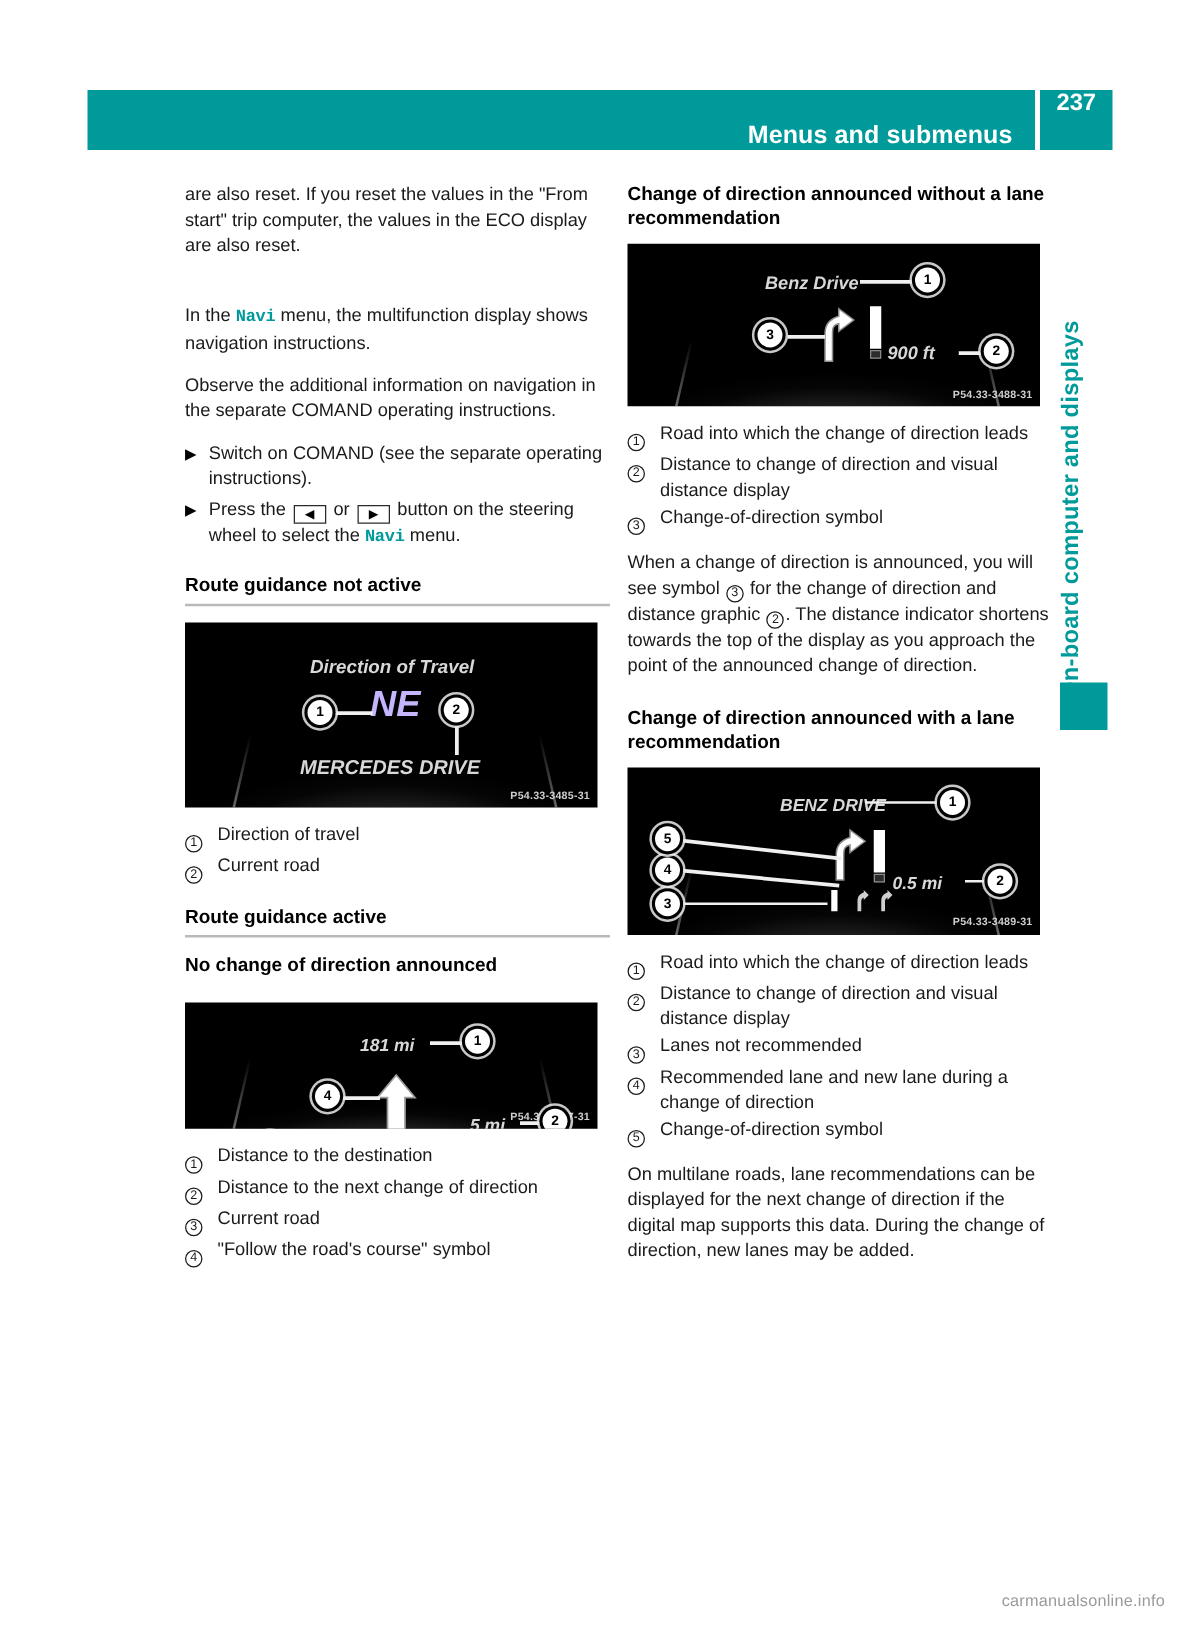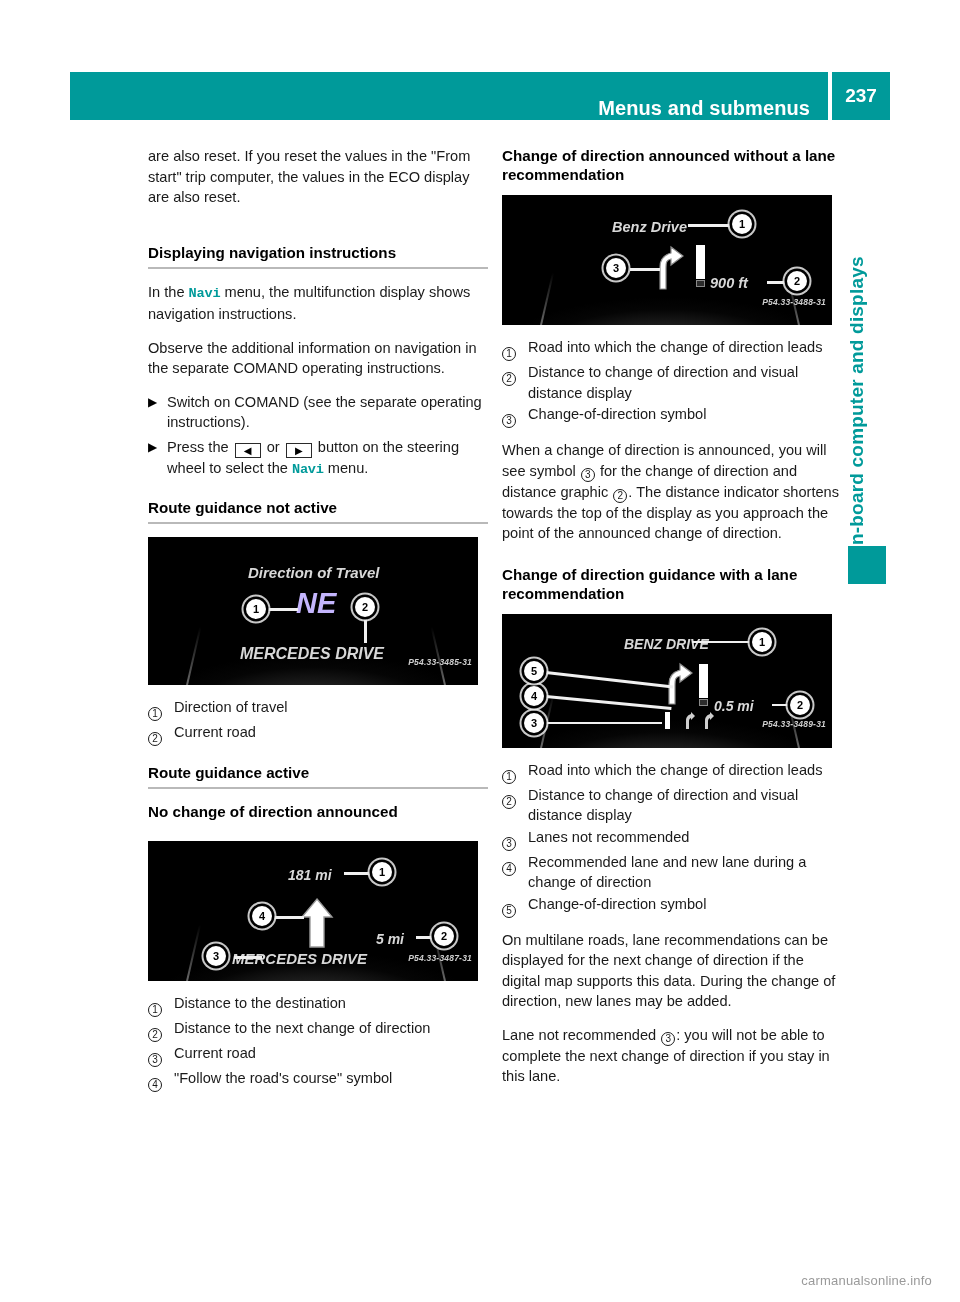--- a/index.html
+++ b/index.html
@@ -35,21 +35,21 @@
     font-weight: bold;
     letter-spacing: .1px;
     white-space: nowrap;
     margin-top: 25px;
   }
   .header-gap { width: 4px; background: #ffffff; }
   .header-page-box {
     background: #009a9a;
     width: 58px;
     display: flex;
-    align-items: center;
+    align-items: flex-start;
     justify-content: center;
   }
   .header-page {
     color: #ffffff;
     font-size: 19px;
     font-weight: bold;
   }
 
   
   .side-tab {
@@ -198,25 +198,24 @@
   .shot .road {
     position: absolute; left:0; right:0; bottom:0; height: 46%;
     background:
       radial-gradient(ellipse 70% 120% at 50% 140%, rgba(120,120,120,.55) 0%, rgba(40,40,40,.12) 55%, rgba(0,0,0,0) 72%);
   }
   .shot .rdline {
     position: absolute; bottom: 0; height: 100%; width: 2px;
     background: linear-gradient(to top, rgba(190,190,190,.55), rgba(190,190,190,0));
   }
   .shot .code {
-    position: absolute; right: 6px; bottom: 13px;
+    position: absolute; right: 6px; bottom: 0;
     color: #cfcfcf; font-size: 8.5px; font-weight: bold;
     letter-spacing: .2px;
     font-family: "Liberation Sans", sans-serif;
-    font-style: italic;
   }
   .shot .mtxt {
     position: absolute;
     color: #d8d8d8;
     font-style: italic;
     font-weight: bold;
     white-space: nowrap;
   }
   .shot .big {
     position: absolute;
@@ -279,21 +278,20 @@
   <div class="side-tab-marker"></div>
 </div>
 
 <div class="col col-left">
 
   <p class="para">are also reset. If you reset the values in the "From start" trip computer, the values in the ECO display are also reset.</p>
 
   <div style="height:22px"></div>
 
 
-  <div class="subhead">Displaying navigation instructions</div>
 
   <p class="para"><span>In the </span><span class="mono-hl">Navi</span><span> menu, the multifunction display shows navigation instructions.</span></p>
 
   <p class="para">Observe the additional information on navigation in the separate COMAND operating instructions.</p>
 
   <div class="step">
     <div class="step-marker">▶</div>
     <div class="step-text">Switch on COMAND (see the separate operating instructions).</div>
   </div>
 
@@ -327,21 +325,21 @@
   <div class="callout">
     <div class="callout-num"><span class="cnum">2</span></div>
     <div class="callout-text">Current road</div>
   </div>
 
   <div style="height:16px"></div>
 
   <div class="subhead">Route guidance active</div>
   <div class="subhead plain">No change of direction announced</div>
 
-  <div class="shot" style="height:140px;margin-top:20px;">
+  <div class="shot" style="height:101px;margin-top:20px;">
     <div class="road"></div>
     <div class="rdline" style="left:38px; transform:rotate(13deg); transform-origin:bottom left; height:58px; bottom:0;"></div>
     <div class="rdline" style="left:296px; transform:rotate(-13deg); transform-origin:bottom right; height:58px; bottom:0;"></div>
     <div class="mtxt" style="left:140px; top:24px; font-size:14px;">181 mi</div>
     <div class="mtxt" style="left:228px; top:88px; font-size:14px;">5 mi</div>
     <div class="mtxt" style="left:84px; top:108px; font-size:15px;">MERCEDES DRIVE</div>
 
     <svg width="34" height="52" style="position:absolute; left:152px; top:56px; z-index:2;">
       <polygon points="17,2 32,20 24,20 24,50 10,50 10,20 2,20" fill="#ffffff" stroke="#9b9b9b" stroke-width="1.4"></polygon>
     </svg>
@@ -413,21 +411,21 @@
     <div class="callout-num"><span class="cnum">3</span></div>
     <div class="callout-text">Change-of-direction symbol</div>
   </div>
 
   <div style="height:11px"></div>
 
   <p class="para"><span>When a change of direction is announced, you will see symbol </span><span class="cnum inline">3</span><span> for the change of direction and distance graphic </span><span class="cnum inline">2</span><span>. The distance indicator shortens towards the top of the display as you approach the point of the announced change of direction.</span></p>
 
   <div style="height:8px"></div>
 
-  <div class="subhead plain">Change of direction guidance with a lane recommendation</div>
+  <div class="subhead plain">Change of direction announced with a lane recommendation</div>
 
   <div class="shot" style="height:134px;">
     <div class="road"></div>
     <div class="rdline" style="left:38px; transform:rotate(13deg); transform-origin:bottom left; height:56px; bottom:0;"></div>
     <div class="rdline" style="left:296px; transform:rotate(-13deg); transform-origin:bottom right; height:56px; bottom:0;"></div>
     <div class="mtxt" style="left:122px; top:20px; font-size:14px;">BENZ DRIVE</div>
     <div class="mtxt" style="left:212px; top:82px; font-size:14px;">0.5 mi</div>
 
     <svg width="34" height="46" style="position:absolute; left:158px; top:46px; z-index:2;">
       <path d="M9,44 L9,24 C9,16 13,12 20,10 L20,4 L32,13 L20,22 L20,16 C15,17 15,20 15,25 L15,44 Z" fill="#ffffff" stroke="#8f8f8f" stroke-width="1.2"></path>
@@ -474,17 +472,16 @@
   </div>
   <div class="callout">
     <div class="callout-num"><span class="cnum">5</span></div>
     <div class="callout-text">Change-of-direction symbol</div>
   </div>
 
   <div style="height:11px"></div>
 
   <p class="para">On multilane roads, lane recommendations can be displayed for the next change of direction if the digital map supports this data. During the change of direction, new lanes may be added.</p>
 
-  <p class="para"><span>Lane not recommended </span><span class="cnum inline">3</span><span>: you will not be able to complete the next change of direction if you stay in this lane.</span></p>
 
 </div>
 
 <div class="watermark">carmanualsonline.info</div>
 
 </body></html>

